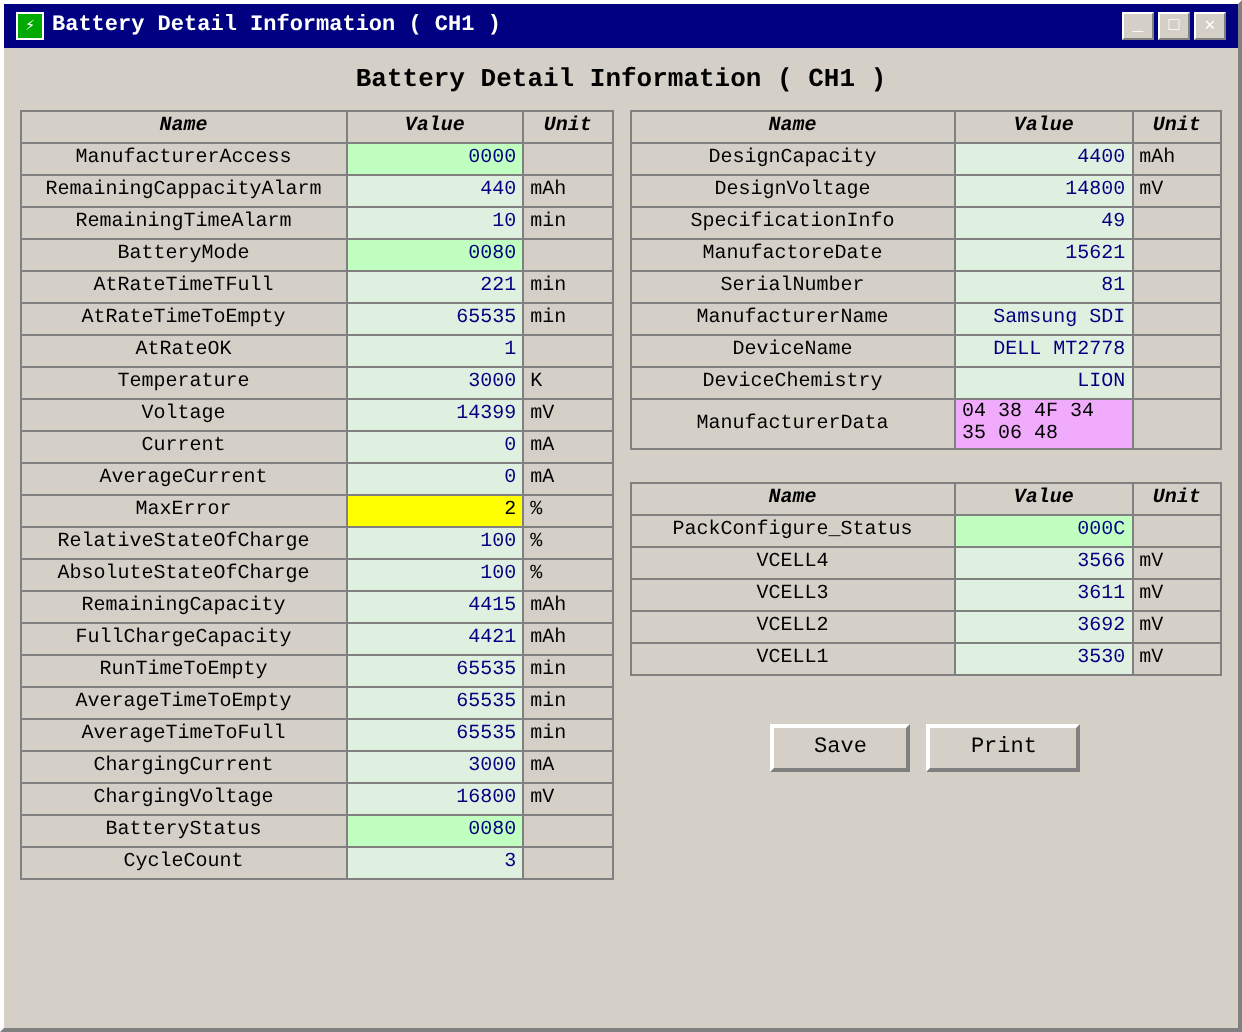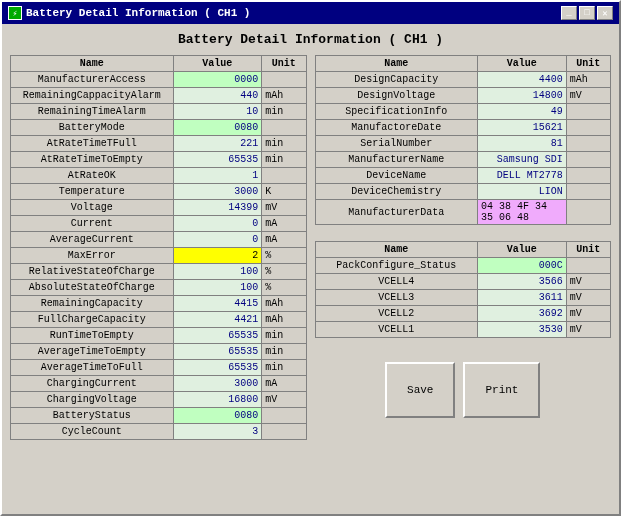--- a/index.html
+++ b/index.html
@@ -100,20 +100,21 @@
       border-collapse: collapse;
       width: 100%;
       font-size: 10px;
     }
     .data-table th {
       background: #d4d0c8;
       border: 1px solid #808080;
       padding: 2px 4px;
       text-align: center;
       font-weight: bold;
+      font-style: italic;
     }
     .data-table td {
       border: 1px solid #808080;
       padding: 1px 3px;
       height: 16px;
     }
     .td-name {
       background: #d4d0c8;
       text-align: center;
       width: 55%;
@@ -157,21 +158,21 @@
       gap: 8px;
       margin-top: 8px;
     }
     .button-row {
       display: flex;
       gap: 8px;
       justify-content: center;
       margin-top: 16px;
     }
     .action-btn {
-      padding: 20px 20px;
+      padding: 4px 20px;
       background: #d4d0c8;
       border: 2px solid #808080;
       border-top-color: #ffffff;
       border-left-color: #ffffff;
       font-size: 11px;
       font-family: 'Courier New', monospace;
       cursor: pointer;
       min-width: 60px;
     }
   </style>

